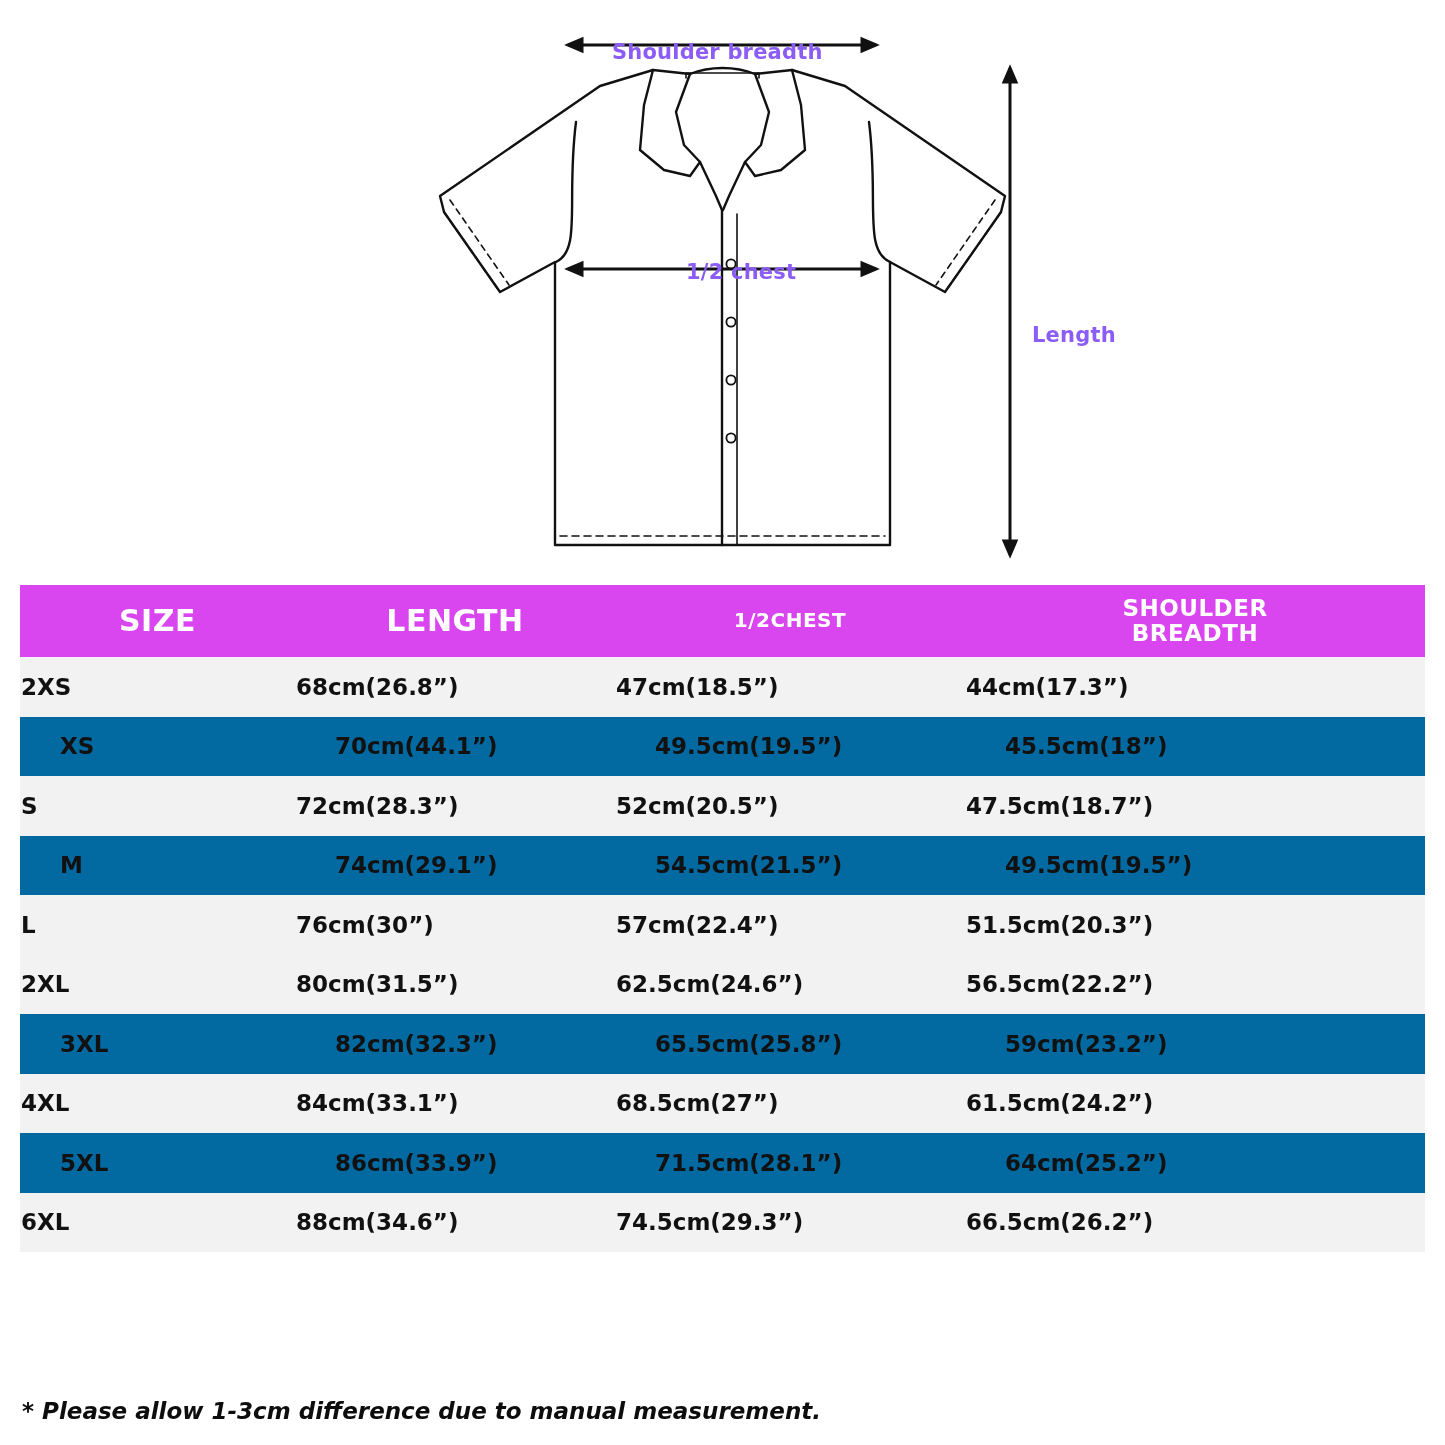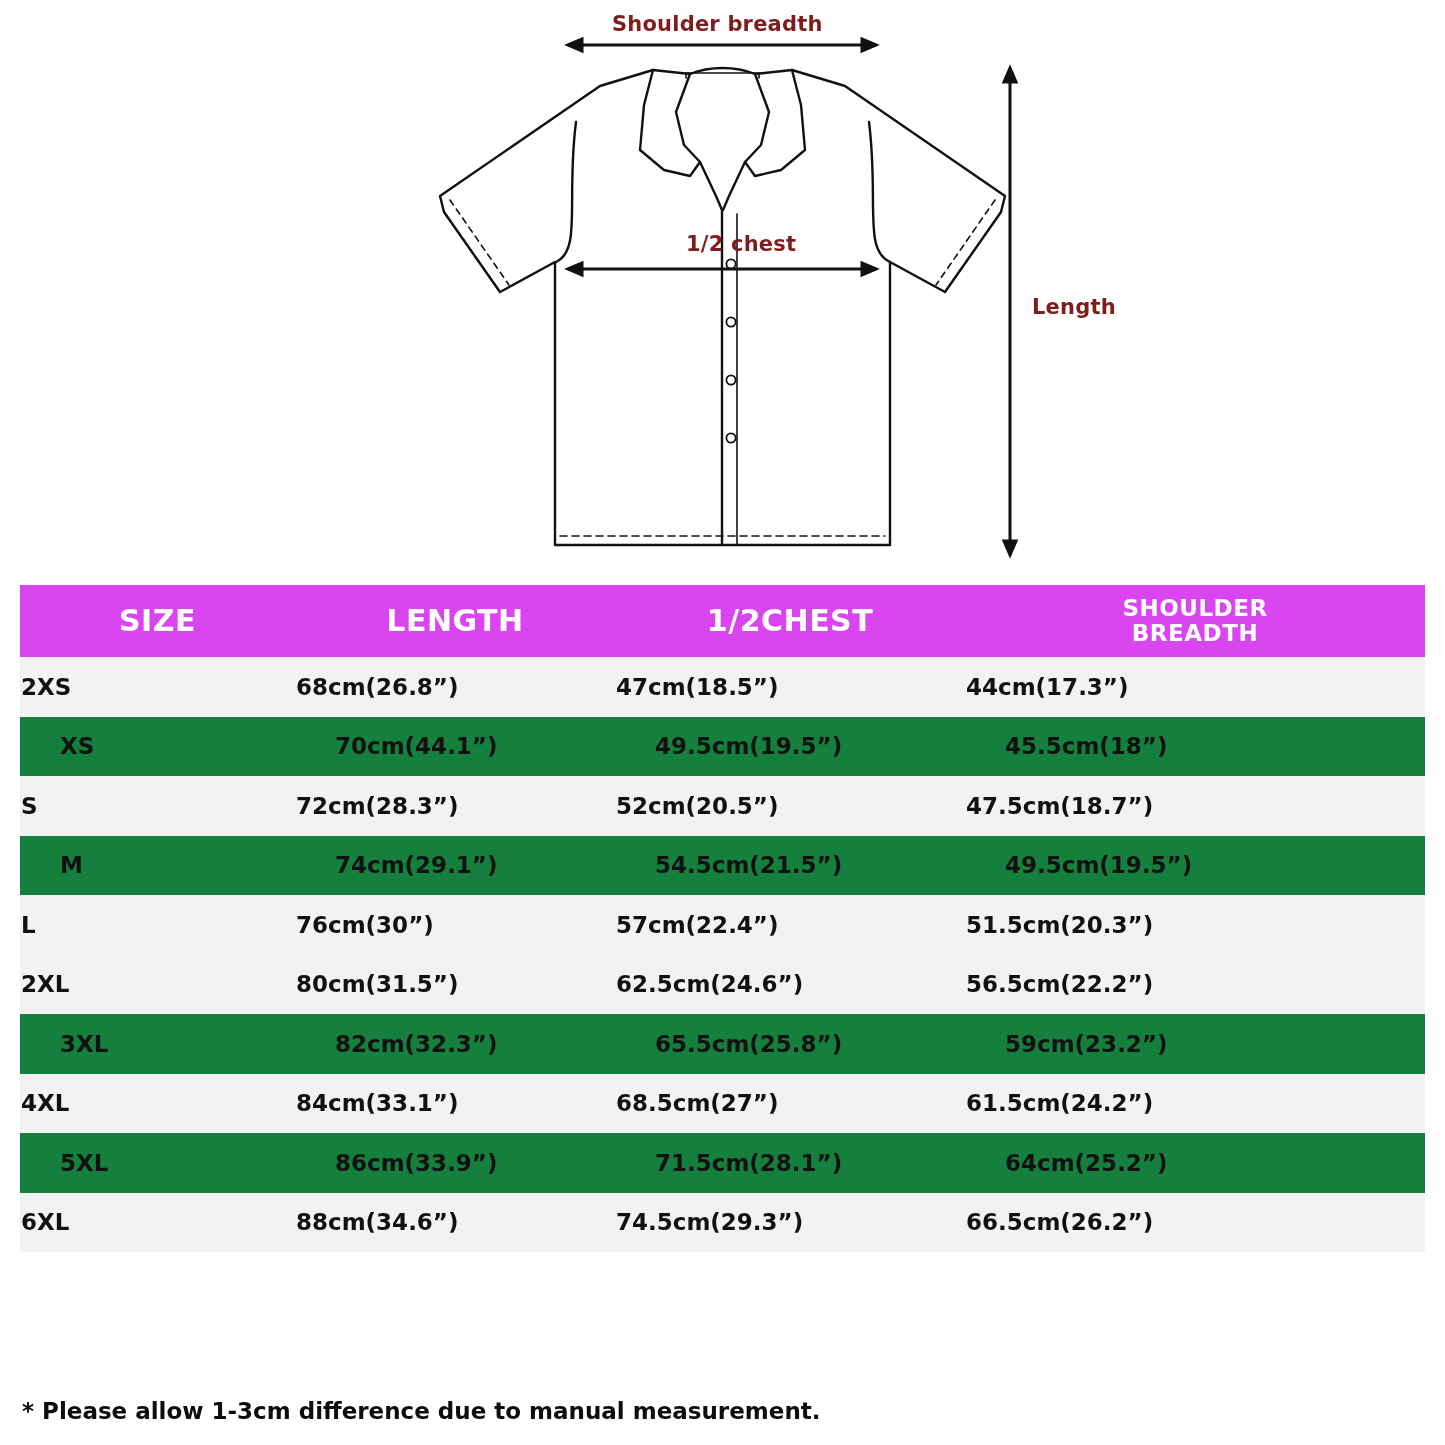--- a/index.html
+++ b/index.html
@@ -23,22 +23,23 @@
     width: 1445px;
     height: 578px;
   }
   .diagram svg { display: block; }
 
   .dim-label {
     position: absolute;
     font-weight: bold;
     font-size: 21px;
     letter-spacing: 0.2px;
-    color: #7f1d1d;
+    color: #8b5cf6;
     white-space: nowrap;
+    margin-top: 28px;
   }
   #label-shoulder { left: 612px; top: 12px; }
   #label-halfchest { left: 686px; top: 232px; }
   #label-length { left: 1032px; top: 295px; }
 
   
   .table-wrap {
     position: absolute;
     left: 20px;
     top: 585px;
@@ -53,43 +54,44 @@
     background: #d946ef;
     color: #ffffff;
     font-weight: bold;
     height: 72px;
     vertical-align: middle;
     line-height: 1.08;
     letter-spacing: 0.5px;
   }
   thead th.c0 { width: 275px; font-size: 30px; }
   thead th.c1 { width: 320px; font-size: 30px; }
-  thead th.c2 { width: 350px; font-size: 30px; }
+  thead th.c2 { width: 350px; font-size: 20px; }
   thead th.c3 { width: 460px; font-size: 23px; }
 
   table.size-table tbody td {
     height: 59.5px;
     text-align: left;
     vertical-align: middle;
     font-weight: bold;
     font-size: 23px;
     color: #111111;
   }
   tbody tr.odd  td { background: #f2f2f2; }
-  tbody tr.even td { background: #15803d; padding-left: 40px; }
+  tbody tr.even td { background: #0369a1; padding-left: 40px; }
   tbody td.c0 { font-size: 24px; }
 
   .footnote {
     position: absolute;
     left: 22px;
     top: 1398px;
     font-size: 23px;
     font-weight: bold;
     color: #0d0d0d;
     white-space: nowrap;
+    font-style: italic;
   }
 </style>
 </head>
 <body>
 
 <div class="diagram">
 
   <svg width="1445" height="578" viewBox="0 0 1445 578">
     <g fill="none" stroke="#111111" stroke-width="2.4" stroke-linejoin="round" stroke-linecap="round">
 

